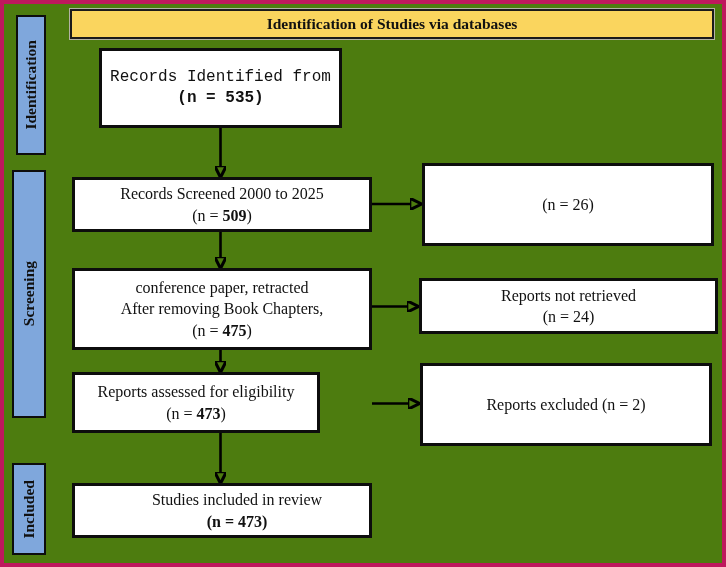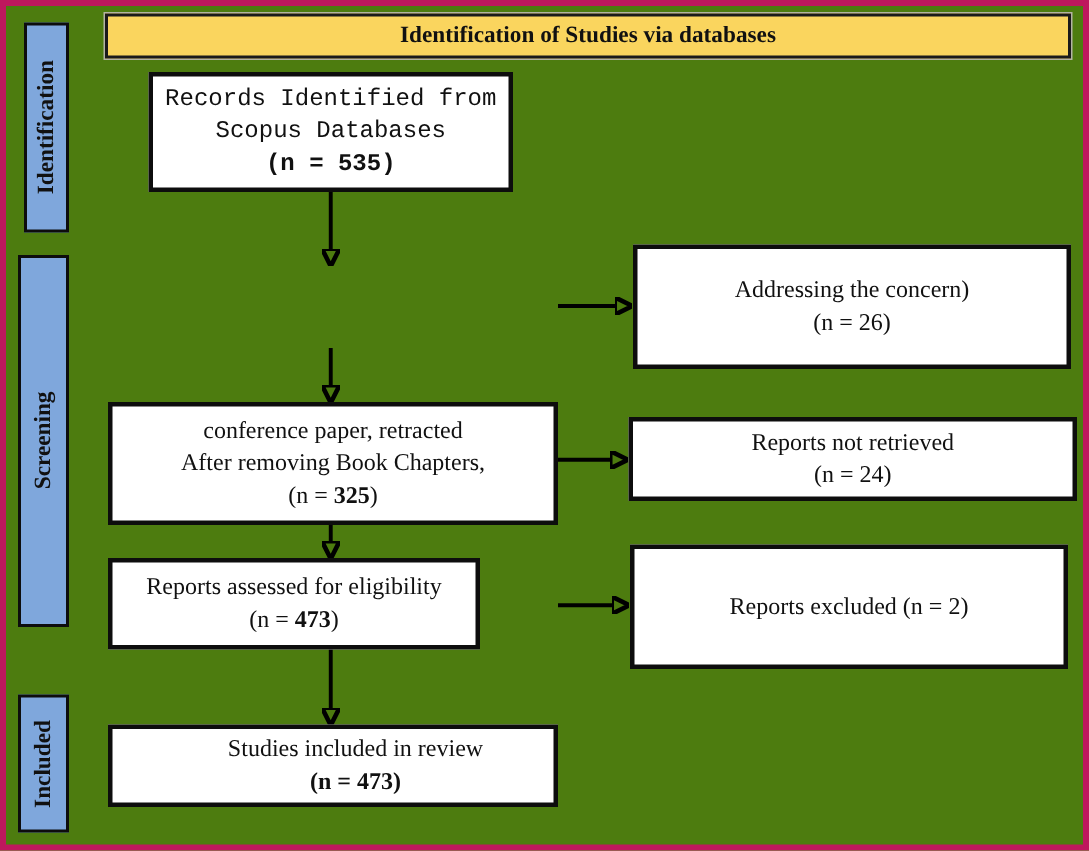--- a/index.html
+++ b/index.html
@@ -84,43 +84,45 @@
     <line x1="216.5" y1="228" x2="216.5" y2="254" marker-end="url(#ah)"></line>
     <line x1="216.5" y1="345" x2="216.5" y2="358" marker-end="url(#ah)"></line>
     <line x1="216.5" y1="428" x2="216.5" y2="469" marker-end="url(#ah)"></line>
     <line x1="368" y1="200" x2="407" y2="200" marker-end="url(#ah)"></line>
     <line x1="368" y1="302.5" x2="404" y2="302.5" marker-end="url(#ah)"></line>
     <line x1="368" y1="399.5" x2="405" y2="399.5" marker-end="url(#ah)"></line>
   </svg>
 
   <div class="fbox b1">
     <div>Records Identified from</div>
-    <div>Scopus Databases</div>
     <div class="allbold"><span>(n = </span><span class="num">535</span><span>)</span></div>
   </div>
 
+  <div class="fbox b2">
+    <div>Records Screened 2000 to 2025</div>
+    <div><span>(n = </span><span class="num">509</span><span>)</span></div>
+  </div>
 
   <div class="fbox b3">
     <div>conference paper, retracted</div>
     <div>After removing Book Chapters,</div>
-    <div><span>(n = </span><span class="num">325</span><span>)</span></div>
+    <div><span>(n = </span><span class="num">475</span><span>)</span></div>
   </div>
 
   <div class="fbox b4">
     <div>Reports assessed for eligibility</div>
     <div><span>(n = </span><span class="num">473</span><span>)</span></div>
   </div>
 
   <div class="fbox b5">
     <div>Studies included in review</div>
     <div class="allbold"><span>(n = </span><span class="num">473</span><span>)</span></div>
   </div>
 
   <div class="fbox r1">
-    <div>Addressing the concern)</div>
     <div>(n = 26)</div>
   </div>
 
   <div class="fbox r2">
     <div>Reports not retrieved</div>
     <div>(n = 24)</div>
   </div>
 
   <div class="fbox r3">
     <div>Reports excluded (n = 2)</div>

